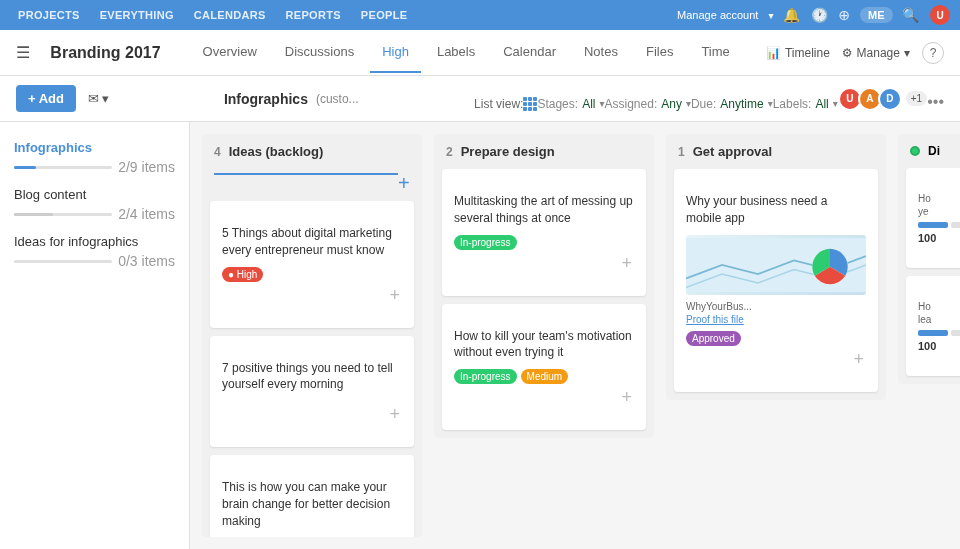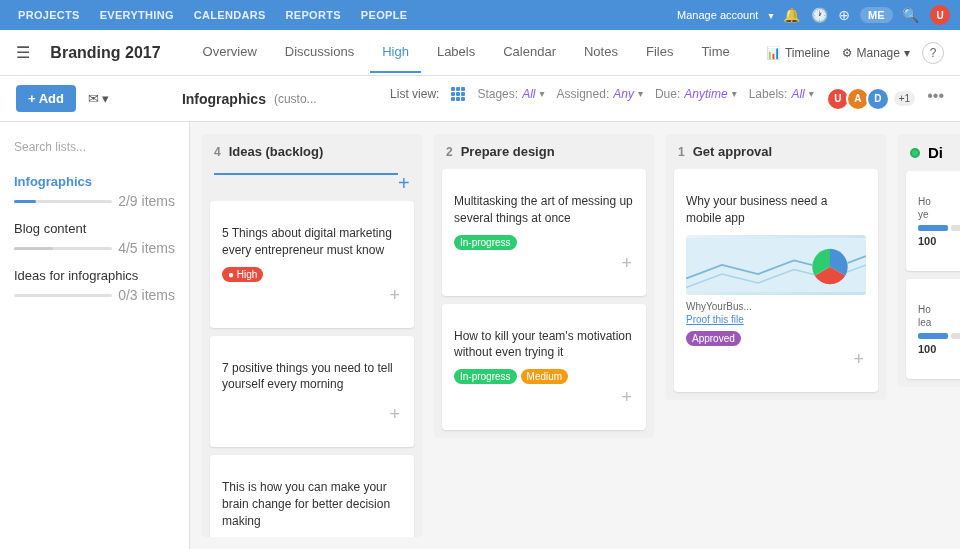--- a/index.html
+++ b/index.html
@@ -164,35 +164,35 @@
     .email-btn {
       display: flex;
       align-items: center;
       gap: 3px;
       color: #555;
       cursor: pointer;
       font-size: 13px;
     }
     .toolbar-center {
       display: flex;
-      align-items: flex-start;
-      gap: 12px;
+      align-items: flex-end;
+      gap: 0;
       margin-left: auto;
     }
     .list-view-label { color: #666; font-size: 12px; }
     .filter-item {
       display: flex;
       align-items: center;
       gap: 4px;
       font-size: 12px;
       color: #555;
       cursor: pointer;
     }
     .filter-label { color: #888; }
-    .filter-value { color: #8b5cf6; font-weight: 500; font-style: italic; }
+    .filter-value { color: #14532d; font-weight: 500; }
     .chevron { color: #888; font-size: 10px; }
     .avatar-group {
       display: flex;
       align-items: center;
     }
     .avatar-sm {
       width: 24px;
       height: 24px;
       border-radius: 50%;
       border: 2px solid white;
@@ -403,21 +403,21 @@
     
     .col-status-dot {
       width: 10px;
       height: 10px;
       border-radius: 50%;
       background: #2ecc71;
       border: 2px solid #27ae60;
       display: inline-block;
     }
     .col-status-label {
-      font-size: 15px;
+      font-size: 12px;
       font-weight: 600;
     }
 
     
     .list-view-grid {
       display: grid;
       grid-template-columns: 1fr 1fr 1fr;
       grid-template-rows: 1fr 1fr 1fr;
       gap: 1px;
       width: 14px;
@@ -529,39 +529,38 @@
       <div class="avatar-sm" style="background:#4a90d9;">D</div>
       <span class="more-badge">+1</span>
     </div>
     <span class="kebab-icon">•••</span>
   </div>
 </div>
 
 <div class="main-content">
 
   <div class="sidebar">
-    <div class="search-lists">Search lists...</div>
 
     <div class="sidebar-item active">
       <div class="sidebar-item-name">Infographics</div>
       <div class="sidebar-item-progress">
         <div class="progress-bar-bg">
           <div class="progress-bar-fill blue" style="width:22%;"></div>
         </div>
         <span class="sidebar-item-count">2/9 items</span>
       </div>
     </div>
 
     <div class="sidebar-item">
       <div class="sidebar-item-name">Blog content</div>
       <div class="sidebar-item-progress">
         <div class="progress-bar-bg">
           <div class="progress-bar-fill" style="width:40%;"></div>
         </div>
-        <span class="sidebar-item-count">4/5 items</span>
+        <span class="sidebar-item-count">2/4 items</span>
       </div>
     </div>
 
     <div class="sidebar-item">
       <div class="sidebar-item-name">Ideas for infographics</div>
       <div class="sidebar-item-progress">
         <div class="progress-bar-bg">
           <div class="progress-bar-fill" style="width:0%;"></div>
         </div>
         <span class="sidebar-item-count">0/3 items</span>

